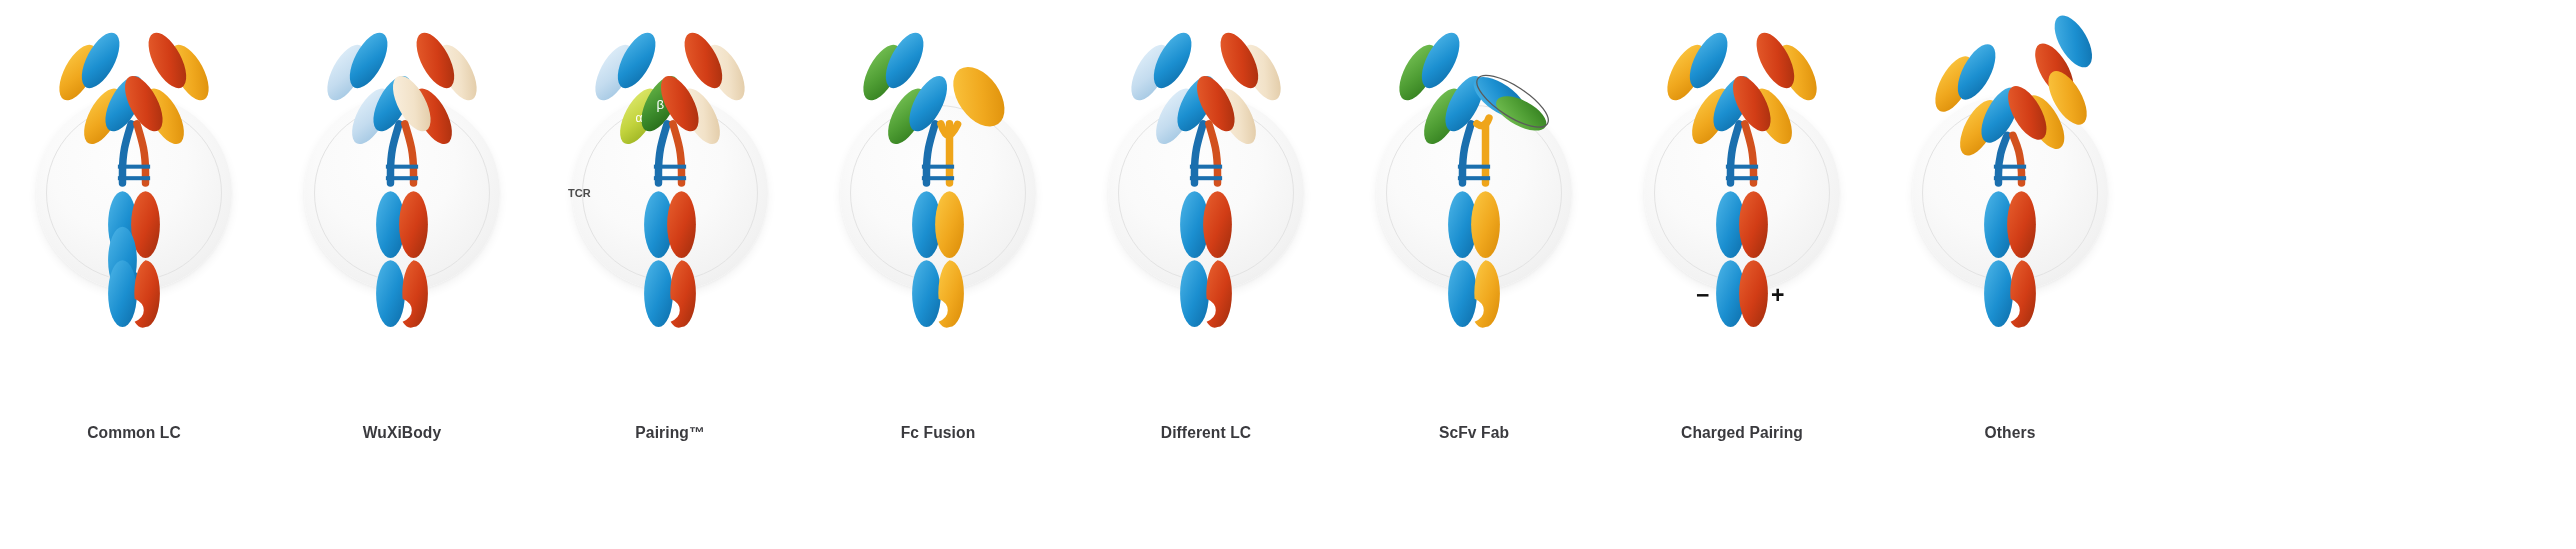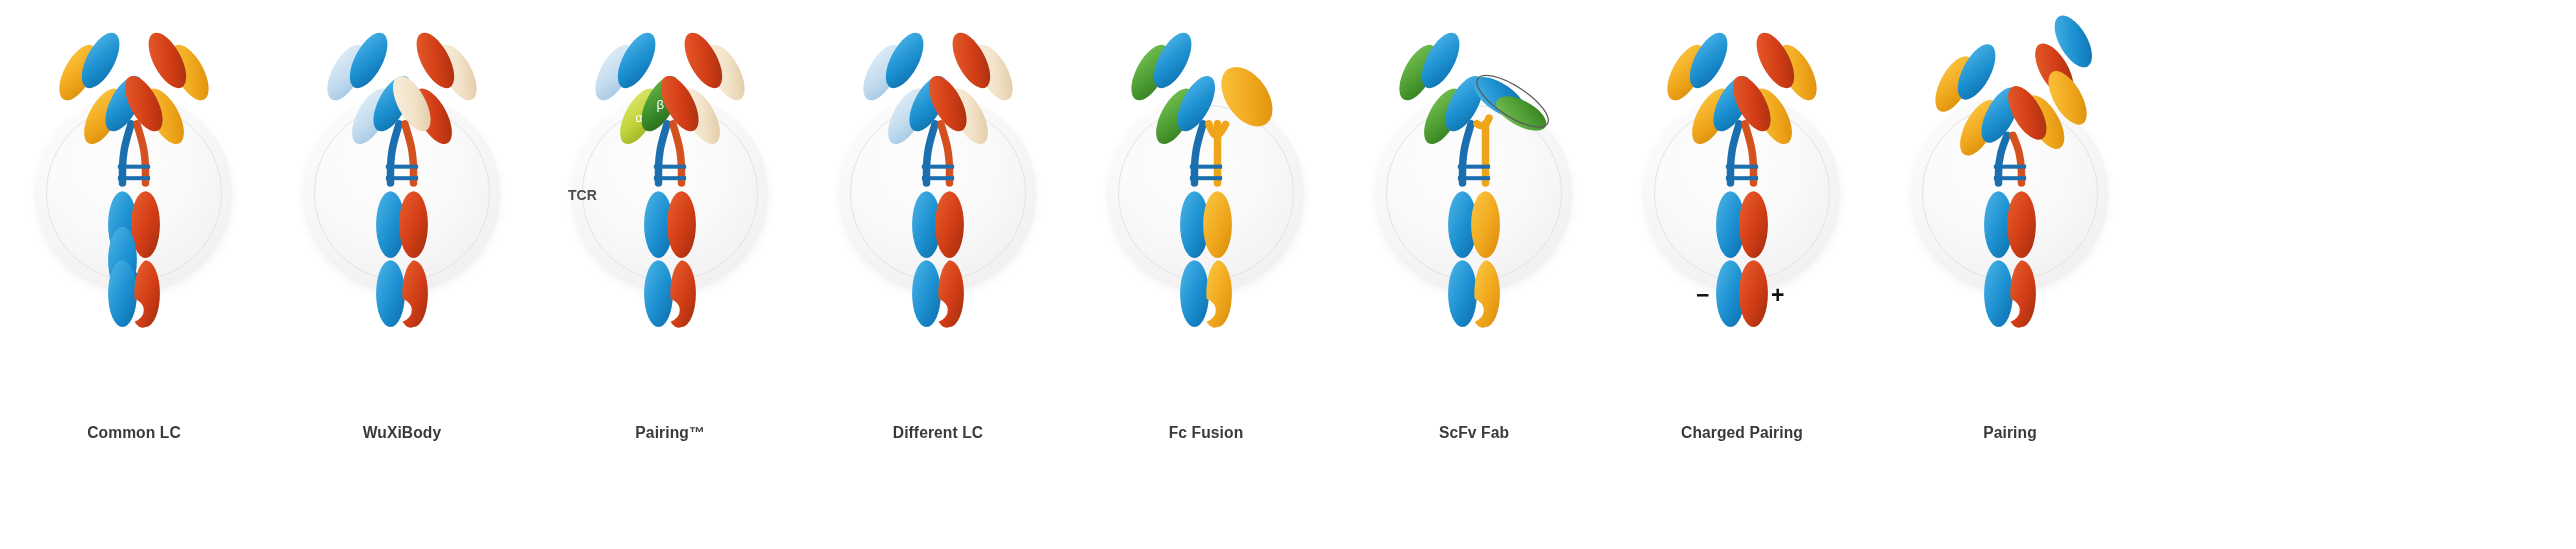--- a/index.html
+++ b/index.html
@@ -59,21 +59,21 @@
     text-align:center;
     font-size:15.6px;
     font-weight:bold;
     color:#3a3a3e;
     letter-spacing:0.1px;
     font-family:"Liberation Sans", sans-serif;
     white-space:nowrap;
   }
   .tcr-tag{
     position:absolute;
-    font-size:14px;
+    font-size:11px;
     font-weight:bold;
     color:#4b4b4b;
     font-family:"Liberation Sans", sans-serif;
   }
   .charge-sym{
     position:absolute;
     font-size:23px;
     font-weight:bold;
     color:#111111;
     font-family:"Liberation Sans", sans-serif;
@@ -259,20 +259,68 @@
   </div>
   <div class="tcr-tag" style="left:32px;top:187px;">TCR</div>
   <div class="caption">Pairing™</div>
 </div>
 
 <div class="panel">
   <div class="disc"></div>
   <div class="ab">
     <svg viewBox="0 0 420 700" xmlns="http://www.w3.org/2000/svg">
       <defs>
+        <linearGradient id="p5gBlue" x1="0" y1="0" x2="1" y2="1">
+          <stop offset="0%" stop-color="#4fb6e8"></stop>
+              <stop offset="55%" stop-color="#1b8fd0"></stop>
+              <stop offset="100%" stop-color="#0d6ca8"></stop>
+        </linearGradient>
+        <linearGradient id="p5gGold" x1="0" y1="0" x2="1" y2="1">
+          <stop offset="0%" stop-color="#fcc944"></stop>
+              <stop offset="55%" stop-color="#f0a81e"></stop>
+              <stop offset="100%" stop-color="#d98a06"></stop>
+        </linearGradient>
+        <linearGradient id="p5gGreen" x1="0" y1="0" x2="1" y2="1">
+          <stop offset="0%" stop-color="#79c457"></stop>
+              <stop offset="55%" stop-color="#4f9e34"></stop>
+              <stop offset="100%" stop-color="#2f7a1c"></stop>
+        </linearGradient>
+      </defs>
+      <g>
+        <ellipse cx="113" cy="126" rx="24" ry="53" transform="rotate(28 113 126)" fill="url(#p5gGreen)"></ellipse>
+        <ellipse cx="152" cy="105" rx="24" ry="53" transform="rotate(28 152 105)" fill="url(#p5gBlue)"></ellipse>
+        <ellipse cx="156" cy="202" rx="24" ry="53" transform="rotate(28 156 202)" fill="url(#p5gGreen)"></ellipse>
+        <ellipse cx="193" cy="180" rx="24" ry="53" transform="rotate(28 193 180)" fill="url(#p5gBlue)"></ellipse>
+      </g>
+      <path d="M205 215 C 196 245, 190 262, 190 300 L 190 318" stroke="#1b6fae" stroke-width="13" fill="none" stroke-linecap="round"></path>
+      <g>
+        <ellipse cx="281" cy="168" rx="36" ry="58" transform="rotate(-35 281 168)" fill="url(#p5gGold)"></ellipse>
+      </g>
+      <path d="M215 215 C 224 243, 232 240, 244 216" stroke="#efa51a" stroke-width="13" fill="none" stroke-linecap="round"></path>
+      <path d="M230 215 L 230 318" stroke="#efa51a" stroke-width="13" fill="none" stroke-linecap="round"></path>
+      <g>
+        <rect x="182" y="286" width="56" height="7" fill="#1b6fae"></rect>
+        <rect x="182" y="306" width="56" height="7" fill="#1b6fae"></rect>
+      </g>
+      <g>
+        <ellipse cx="190" cy="390" rx="25" ry="58" fill="url(#p5gBlue)"></ellipse>
+        <ellipse cx="230" cy="390" rx="25" ry="58" fill="url(#p5gGold)"></ellipse>
+        <ellipse cx="190" cy="510" rx="25" ry="58" fill="url(#p5gBlue)"></ellipse>
+        <path d="M230 510 m0 -58 a25 58 0 0 1 0 116 a25 58 0 0 1 -19 -9 q16 -7 16 -20 q0 -13 -16 -20 a25 58 0 0 1 19 -67 Z" fill="url(#p5gGold)"></path>
+      </g>
+    </svg>
+  </div>
+  <div class="caption">Fc Fusion</div>
+</div>
+
+<div class="panel">
+  <div class="disc"></div>
+  <div class="ab">
+    <svg viewBox="0 0 420 700" xmlns="http://www.w3.org/2000/svg">
+      <defs>
         <linearGradient id="p4gBlue" x1="0" y1="0" x2="1" y2="1">
           <stop offset="0%" stop-color="#4fb6e8"></stop>
               <stop offset="55%" stop-color="#1b8fd0"></stop>
               <stop offset="100%" stop-color="#0d6ca8"></stop>
         </linearGradient>
         <linearGradient id="p4gRed" x1="0" y1="0" x2="1" y2="1">
           <stop offset="0%" stop-color="#e8612f"></stop>
               <stop offset="55%" stop-color="#d23d16"></stop>
               <stop offset="100%" stop-color="#9e2d0d"></stop>
         </linearGradient>
@@ -307,68 +355,20 @@
       </g>
       <g>
         <ellipse cx="190" cy="390" rx="25" ry="58" fill="url(#p4gBlue)"></ellipse>
         <ellipse cx="230" cy="390" rx="25" ry="58" fill="url(#p4gRed)"></ellipse>
         <ellipse cx="190" cy="510" rx="25" ry="58" fill="url(#p4gBlue)"></ellipse>
         <path d="M230 510 m0 -58 a25 58 0 0 1 0 116 a25 58 0 0 1 -19 -9 q16 -7 16 -20 q0 -13 -16 -20 a25 58 0 0 1 19 -67 Z" fill="url(#p4gRed)"></path>
       </g>
     </svg>
   </div>
   <div class="caption">Different LC</div>
-</div>
-
-<div class="panel">
-  <div class="disc"></div>
-  <div class="ab">
-    <svg viewBox="0 0 420 700" xmlns="http://www.w3.org/2000/svg">
-      <defs>
-        <linearGradient id="p5gBlue" x1="0" y1="0" x2="1" y2="1">
-          <stop offset="0%" stop-color="#4fb6e8"></stop>
-              <stop offset="55%" stop-color="#1b8fd0"></stop>
-              <stop offset="100%" stop-color="#0d6ca8"></stop>
-        </linearGradient>
-        <linearGradient id="p5gGold" x1="0" y1="0" x2="1" y2="1">
-          <stop offset="0%" stop-color="#fcc944"></stop>
-              <stop offset="55%" stop-color="#f0a81e"></stop>
-              <stop offset="100%" stop-color="#d98a06"></stop>
-        </linearGradient>
-        <linearGradient id="p5gGreen" x1="0" y1="0" x2="1" y2="1">
-          <stop offset="0%" stop-color="#79c457"></stop>
-              <stop offset="55%" stop-color="#4f9e34"></stop>
-              <stop offset="100%" stop-color="#2f7a1c"></stop>
-        </linearGradient>
-      </defs>
-      <g>
-        <ellipse cx="113" cy="126" rx="24" ry="53" transform="rotate(28 113 126)" fill="url(#p5gGreen)"></ellipse>
-        <ellipse cx="152" cy="105" rx="24" ry="53" transform="rotate(28 152 105)" fill="url(#p5gBlue)"></ellipse>
-        <ellipse cx="156" cy="202" rx="24" ry="53" transform="rotate(28 156 202)" fill="url(#p5gGreen)"></ellipse>
-        <ellipse cx="193" cy="180" rx="24" ry="53" transform="rotate(28 193 180)" fill="url(#p5gBlue)"></ellipse>
-      </g>
-      <path d="M205 215 C 196 245, 190 262, 190 300 L 190 318" stroke="#1b6fae" stroke-width="13" fill="none" stroke-linecap="round"></path>
-      <g>
-        <ellipse cx="281" cy="168" rx="36" ry="58" transform="rotate(-35 281 168)" fill="url(#p5gGold)"></ellipse>
-      </g>
-      <path d="M215 215 C 224 243, 232 240, 244 216" stroke="#efa51a" stroke-width="13" fill="none" stroke-linecap="round"></path>
-      <path d="M230 215 L 230 318" stroke="#efa51a" stroke-width="13" fill="none" stroke-linecap="round"></path>
-      <g>
-        <rect x="182" y="286" width="56" height="7" fill="#1b6fae"></rect>
-        <rect x="182" y="306" width="56" height="7" fill="#1b6fae"></rect>
-      </g>
-      <g>
-        <ellipse cx="190" cy="390" rx="25" ry="58" fill="url(#p5gBlue)"></ellipse>
-        <ellipse cx="230" cy="390" rx="25" ry="58" fill="url(#p5gGold)"></ellipse>
-        <ellipse cx="190" cy="510" rx="25" ry="58" fill="url(#p5gBlue)"></ellipse>
-        <path d="M230 510 m0 -58 a25 58 0 0 1 0 116 a25 58 0 0 1 -19 -9 q16 -7 16 -20 q0 -13 -16 -20 a25 58 0 0 1 19 -67 Z" fill="url(#p5gGold)"></path>
-      </g>
-    </svg>
-  </div>
-  <div class="caption">Fc Fusion</div>
 </div>
 
 <div class="panel">
   <div class="disc"></div>
   <div class="ab">
     <svg viewBox="0 0 420 700" xmlns="http://www.w3.org/2000/svg">
       <defs>
         <linearGradient id="p6gBlue" x1="0" y1="0" x2="1" y2="1">
           <stop offset="0%" stop-color="#4fb6e8"></stop>
               <stop offset="55%" stop-color="#1b8fd0"></stop>
@@ -507,17 +507,17 @@
         <rect x="182" y="306" width="56" height="7" fill="#1b6fae"></rect>
       </g>
       <g>
         <ellipse cx="190" cy="390" rx="25" ry="58" fill="url(#p8gBlue)"></ellipse>
         <ellipse cx="230" cy="390" rx="25" ry="58" fill="url(#p8gRed)"></ellipse>
         <ellipse cx="190" cy="510" rx="25" ry="58" fill="url(#p8gBlue)"></ellipse>
         <path d="M230 510 m0 -58 a25 58 0 0 1 0 116 a25 58 0 0 1 -19 -9 q16 -7 16 -20 q0 -13 -16 -20 a25 58 0 0 1 19 -67 Z" fill="url(#p8gRed)"></path>
       </g>
     </svg>
   </div>
-  <div class="caption">Pairing</div>
+  <div class="caption">Others</div>
 </div>
 
 </div>
 
 
 </body></html>

